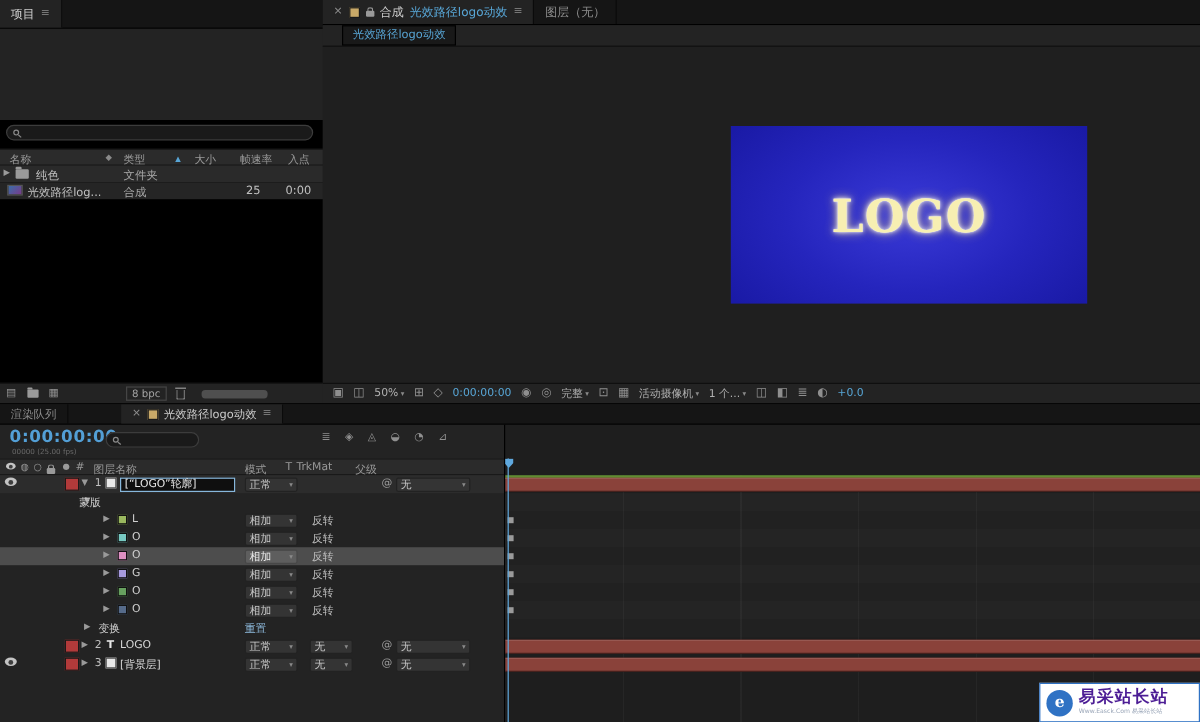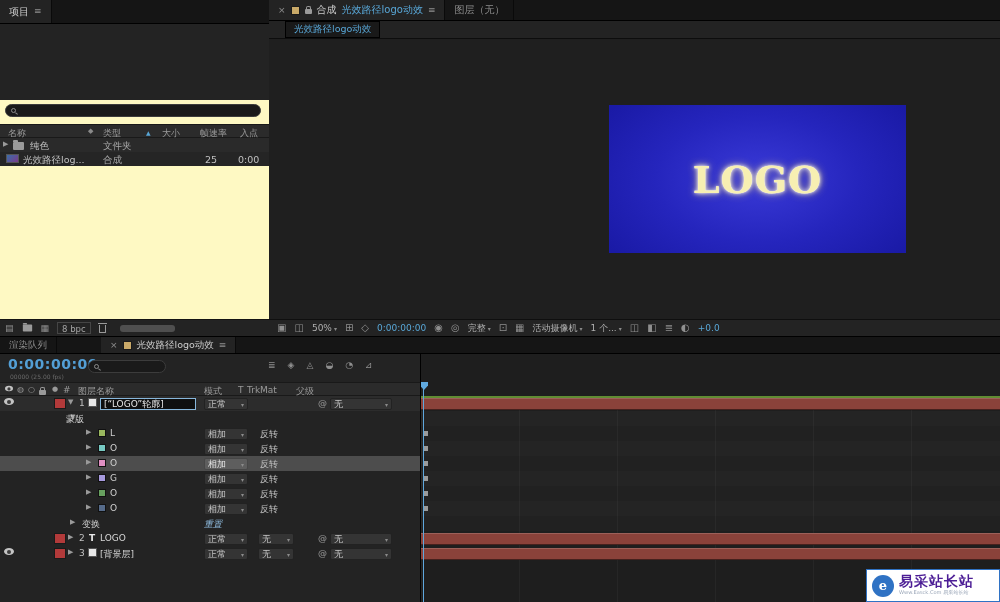--- a/index.html
+++ b/index.html
@@ -27,35 +27,35 @@
   .eye { width:10px; height:7px; border-radius:50%; background:#c4c4c4; position:relative; display:inline-block; }
   .eye::after { content:""; position:absolute; left:3px; top:1.5px; width:4px; height:4px; border-radius:50%; background:#3d3d3d; }
   .foldericon { width:11px; height:8px; background:#9a9a9a; border-radius:1px; position:relative; display:inline-block; }
   .foldericon::before { content:""; position:absolute; top:-2px; left:0; width:5px; height:2px; background:#9a9a9a; border-radius:1px 1px 0 0; }
   .trashicon { width:7px; height:8px; border:1px solid #9a9a9a; border-top:none; border-radius:0 0 1px 1px; position:relative; display:inline-block; margin-top:2px; }
   .trashicon::before { content:""; position:absolute; top:-2px; left:-2px; width:9px; height:1px; background:#9a9a9a; }
   .dd { height:12px; background:#343434; border:1px solid #222; border-radius:2px; display:flex; align-items:center; justify-content:space-between; padding:0 3px; color:#c6c6c6; font-size:9px; }
   .exp { color:#9a9a9a; font-size:7px; }
 
   
-  .project { left:0; top:0; width:309px; height:336px; background:#fef9c3; border-right:5px solid #c2410c; }
+  .project { left:0; top:0; width:309px; height:336px; background:#000000; border-right:5px solid #c2410c; }
   .pp-tabs { height:24px; font-size:10px; }
   .pp-preview { position:absolute; top:24px; left:0; right:0; height:76px; background:#232323; }
   .pp-search { position:absolute; top:104px; left:5px; width:256px; }
   .pp-thead { position:absolute; top:124px; left:0; right:0; height:14px; background:#2b2b2b;
               border-top:1px solid #191919; border-bottom:1px solid #191919; color:#9a9a9a; font-size:9px; }
   .pp-thead span { top:2px; }
   .sort { color:#58a6d6; font-size:6px; top:4px !important; }
   .pp-row { position:absolute; left:0; right:0; height:14px; font-size:9.5px; color:#c0c0c0; }
   .pp-row span { top:2px; }
   .pp-r1 { top:138px; background:#2a2a2a; }
   .pp-r2 { top:152px; background:#252525; }
   .compthumb { width:13px; height:9px; background:linear-gradient(135deg,#3a6ea8,#7a3a8a); border:1px solid #555; display:inline-block; }
   .pp-footer { position:absolute; bottom:0; left:0; right:0; height:17px; background:#232323; border-top:1px solid #141414; display:flex; align-items:center; gap:8px; padding:0 5px; }
-  .bpcbox { border:1px solid #454545; padding:0 4px; height:12px; line-height:12px; font-size:8.5px; color:#a5a5a5; }
+  .bpcbox { border:1px solid #454545; padding:0 4px; height:12px; line-height:12px; font-size:8.5px; color:#a5a5a5;margin-left:48px; }
   .hscroll { width:55px; height:7px; background:#4f4f4f; border-radius:3px; margin-left:6px; }
 
   
   .comp { left:269px; top:0; right:0; width:731px; height:336px; background:#1f1f1f; }
   .cp-tabs { height:21px; font-size:10px; }
   .cp-subtabs { position:absolute; top:21px; left:0; right:0; height:18px; background:#232323; border-bottom:1px solid #0d0d0d; display:flex; align-items:center; padding-left:16px; }
   .subtab { background:#191919; border:1px solid #000; padding:1px 8px; font-size:9.5px; }
   .cp-view { position:absolute; top:39px; left:0; right:0; bottom:17px; background:#1f1f1f; }
   .comp-frame { position:absolute; left:340px; top:66px; width:297px; height:148px;
                 background:radial-gradient(ellipse 62% 78% at 50% 50%, #3a3ad8 0%, #2525bd 55%, #1a1aa6 100%);
@@ -82,21 +82,21 @@
   .lrow > * { position:absolute; top:2px; }
   .lrow .chipbox { width:12px; height:11px; top:2px; border:1px solid #1a1a1a; }
   .lrow .num { color:#c0c0c0; font-size:9px; }
   .thumb { width:9px; height:9px; background:#e8e8e8; border:1px solid #555; }
   .namebox { height:12px; line-height:11px; width:96px; border:1px solid #87b7dc; background:#0f0f0f; padding:0 3px; color:#e6e6e6; font-size:9px; }
   .lname { color:#d6d6d6; font-size:9px; }
   .glabel { color:#cfcfcf; font-size:9px; }
   .mlabel { color:#d0d0d0; font-size:9px; }
   .mswatch { width:8px; height:8px; border:1px solid #111; top:3px; }
   .invert { color:#c0c0c0; font-size:9px; }
-  .reset { color:#8fbcdf; font-size:9px;font-style:italic; }
+  .reset { color:#8fbcdf; font-size:9px; }
   .row-l1 { background:#2c2c2c; }
   .masksel { background:#4d4d4d; }
   .masksel .dd { background:#5e5e5e; border-color:#474747; color:#e8e8e8; }
   .ticon { color:#e8e8e8; font-weight:bold; font-size:9px; }
   .pw { color:#9a9a9a; font-size:9px; }
 
   .tl-graph { position:absolute; left:420px; right:0; top:0; bottom:0; background:#1e1e1e; border-left:1px solid #000; overflow:hidden; }
   .ruler { position:absolute; left:0; right:0; top:28px; height:14px; background:#232323; border-bottom:1px solid #000; color:#9a9a9a; font-size:8px; }
   .ruler::before { content:""; position:absolute; left:0; right:0; bottom:0; height:4px;
                    background:repeating-linear-gradient(90deg,#4a4a4a 0 1px,transparent 1px 24.5px); }

